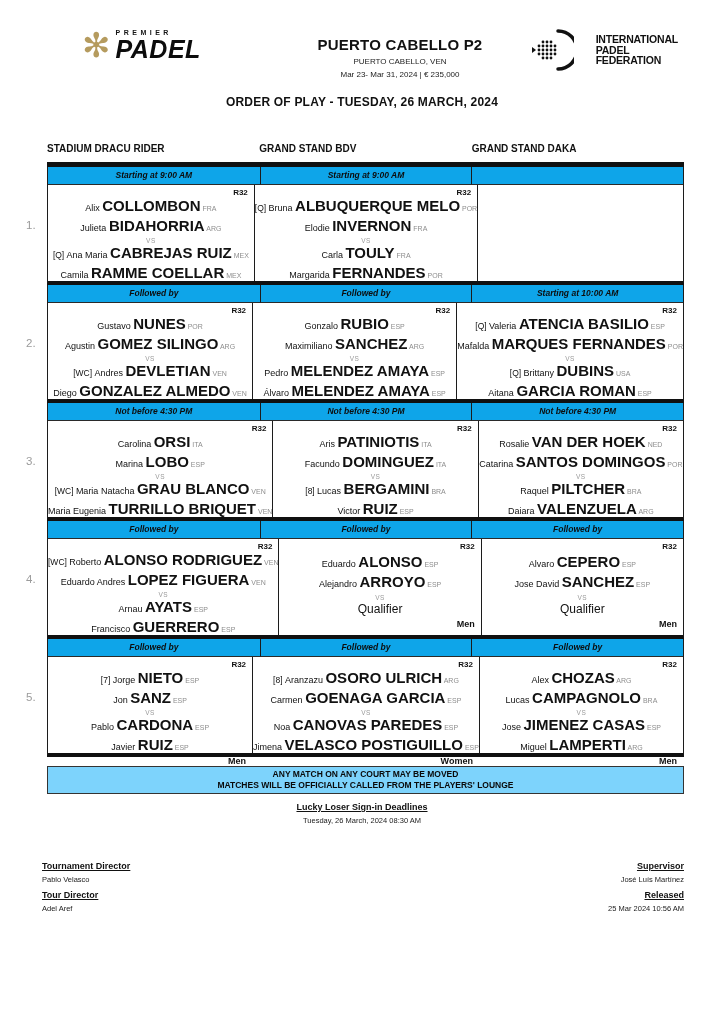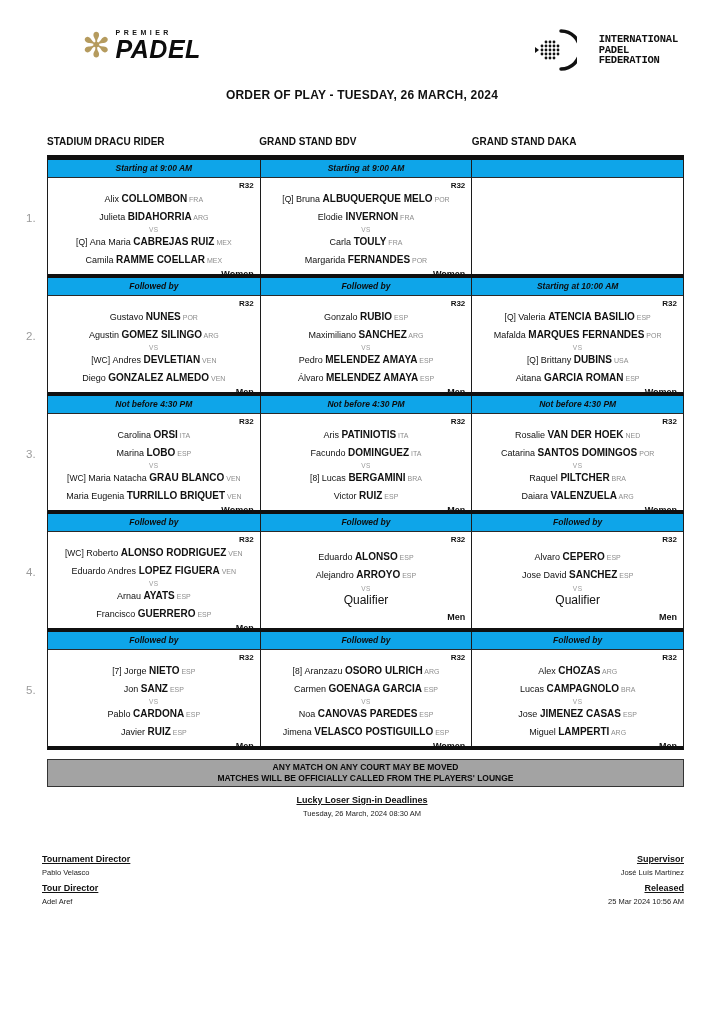--- a/index.html
+++ b/index.html
@@ -11,44 +11,44 @@
   
   .doc-header{display:flex;justify-content:space-between;align-items:flex-start;padding:28px 46px 0 82px;}
   .brand{display:flex;align-items:center;gap:5px;width:190px;}
   .brand-flower{font-size:34px;line-height:34px;color:#b59b5e;}
   .brand-premier{font-size:7px;font-weight:bold;letter-spacing:3.5px;color:#151515;margin-bottom:2px;}
   .brand-padel{font-size:25px;font-weight:800;font-style:italic;line-height:23px;letter-spacing:.5px;color:#0c0c0c;}
   .title-block{text-align:center;padding-top:8px;flex:1;}
   .event-title{font-size:15px;font-weight:bold;letter-spacing:.2px;}
   .event-location{font-size:8px;margin-top:4px;color:#222;}
   .event-dates{font-size:8px;margin-top:4px;color:#222;}
-  .ipf{display:flex;align-items:center;gap:22px;width:150px;justify-content:flex-end;font-family:Liberation Mono, monospace;}
+  .ipf{display:flex;align-items:center;gap:22px;width:150px;justify-content:flex-end;}
   .ipf-text div{font-size:10.5px;font-weight:800;line-height:10.5px;letter-spacing:-.2px;}
   .order-title{text-align:center;font-weight:bold;font-size:12px;margin-top:16px;letter-spacing:.2px;}
   
   .schedule{margin:34px 40px 0 47px;width:637px;position:relative;}
   .court-headers{display:grid;grid-template-columns:1fr 1fr 1fr;font-weight:bold;font-size:10px;text-align:left;padding-bottom:8px;}
   .top-bar{height:5px;background:#101010;}
   .row-group{position:relative;border-left:1.5px solid #1c1c1c;border-right:1.5px solid #1c1c1c;border-bottom:4px solid #101010;}
   .time-row,.match-row{display:grid;grid-template-columns:1fr 1fr 1fr;}
   .time-cell{background:#0ea5e9;border-bottom:1px solid #2a2a2a;font-weight:bold;font-style:italic;font-size:8.5px;text-align:center;height:17px;line-height:17px;color:#0d0d0d;}
   .time-cell + .time-cell,.match-cell + .match-cell{border-left:1.5px solid #1c1c1c;}
   .match-cell{height:96px;display:flex;flex-direction:column;background:#fff;}
   .round-label{text-align:right;font-weight:bold;font-size:8px;padding:3px 6px 0 0;height:10px;}
   .names{flex:1;display:flex;flex-direction:column;justify-content:center;align-items:center;}
   .player-line{font-size:9px;line-height:12px;margin:2.5px 0;white-space:nowrap;}
   .player-line .seed{font-size:8.5px;}
-  .player-line .last{font-weight:bold;font-size:10px;}
+  .player-line .last{font-weight:bold;font-size:15px;}
   .player-line .nat{font-size:7px;color:#8d8d8d;}
   .player-line.qualifier{font-size:12px;}
   .vs-label{font-size:6.5px;color:#9a9a9a;margin:0;letter-spacing:.5px;line-height:7px;}
   .gender-label{text-align:right;font-weight:bold;font-size:9px;padding:0 6px 4px 0;height:12px;}
   .row-number{position:absolute;left:-22px;top:52px;font-size:11.5px;color:#9b9b9b;}
   
-  .notice-box{margin:9px 40px 0 47px;background:#a3a3a3;border:1px solid #333;text-align:center;padding:2px 0 3px;}
+  .notice-box{margin:9px 40px 0 47px;background:#7dd3fc;border:1px solid #333;text-align:center;padding:2px 0 3px;}
   .notice-line{font-size:8.5px;font-weight:bold;line-height:10.5px;color:#0a0a0a;}
   .lucky{text-align:center;margin-top:8px;}
   .lucky-title{font-size:9px;font-weight:bold;text-decoration:underline;}
   .lucky-date{font-size:7.5px;margin-top:4px;color:#222;}
   .signatures{display:flex;justify-content:space-between;margin:30px 40px 0 42px;}
   .sig-right{text-align:right;}
   .sig-label{font-size:9px;font-weight:bold;text-decoration:underline;margin-top:6px;}
   .sig-name{font-size:7.5px;margin-top:4px;color:#222;}
 </style>
 </head>
@@ -56,20 +56,25 @@
 
 <div class="page">
 
   <div class="doc-header">
     <div class="brand">
       <span class="brand-flower">✻</span>
       <span class="brand-text">
         <div class="brand-premier">PREMIER</div>
         <div class="brand-padel">PADEL</div>
       </span>
+    </div>
+    <div class="title-block">
+      <div class="event-title">PUERTO CABELLO P2</div>
+      <div class="event-location">PUERTO CABELLO, VEN</div>
+      <div class="event-dates">Mar 23- Mar 31, 2024  |  € 235,000</div>
     </div>
     <div class="ipf">
       <svg width="44" height="44" viewBox="0 0 44 44">
         <g fill="#111">
           <polygon points="2,19 2,25 6,22"></polygon>
           <circle cx="13" cy="14" r="1.4"></circle>
             <circle cx="17" cy="14" r="1.4"></circle>
             <circle cx="21" cy="14" r="1.4"></circle>
           <circle cx="9" cy="18" r="1.4"></circle>
             <circle cx="13" cy="18" r="1.4"></circle>

